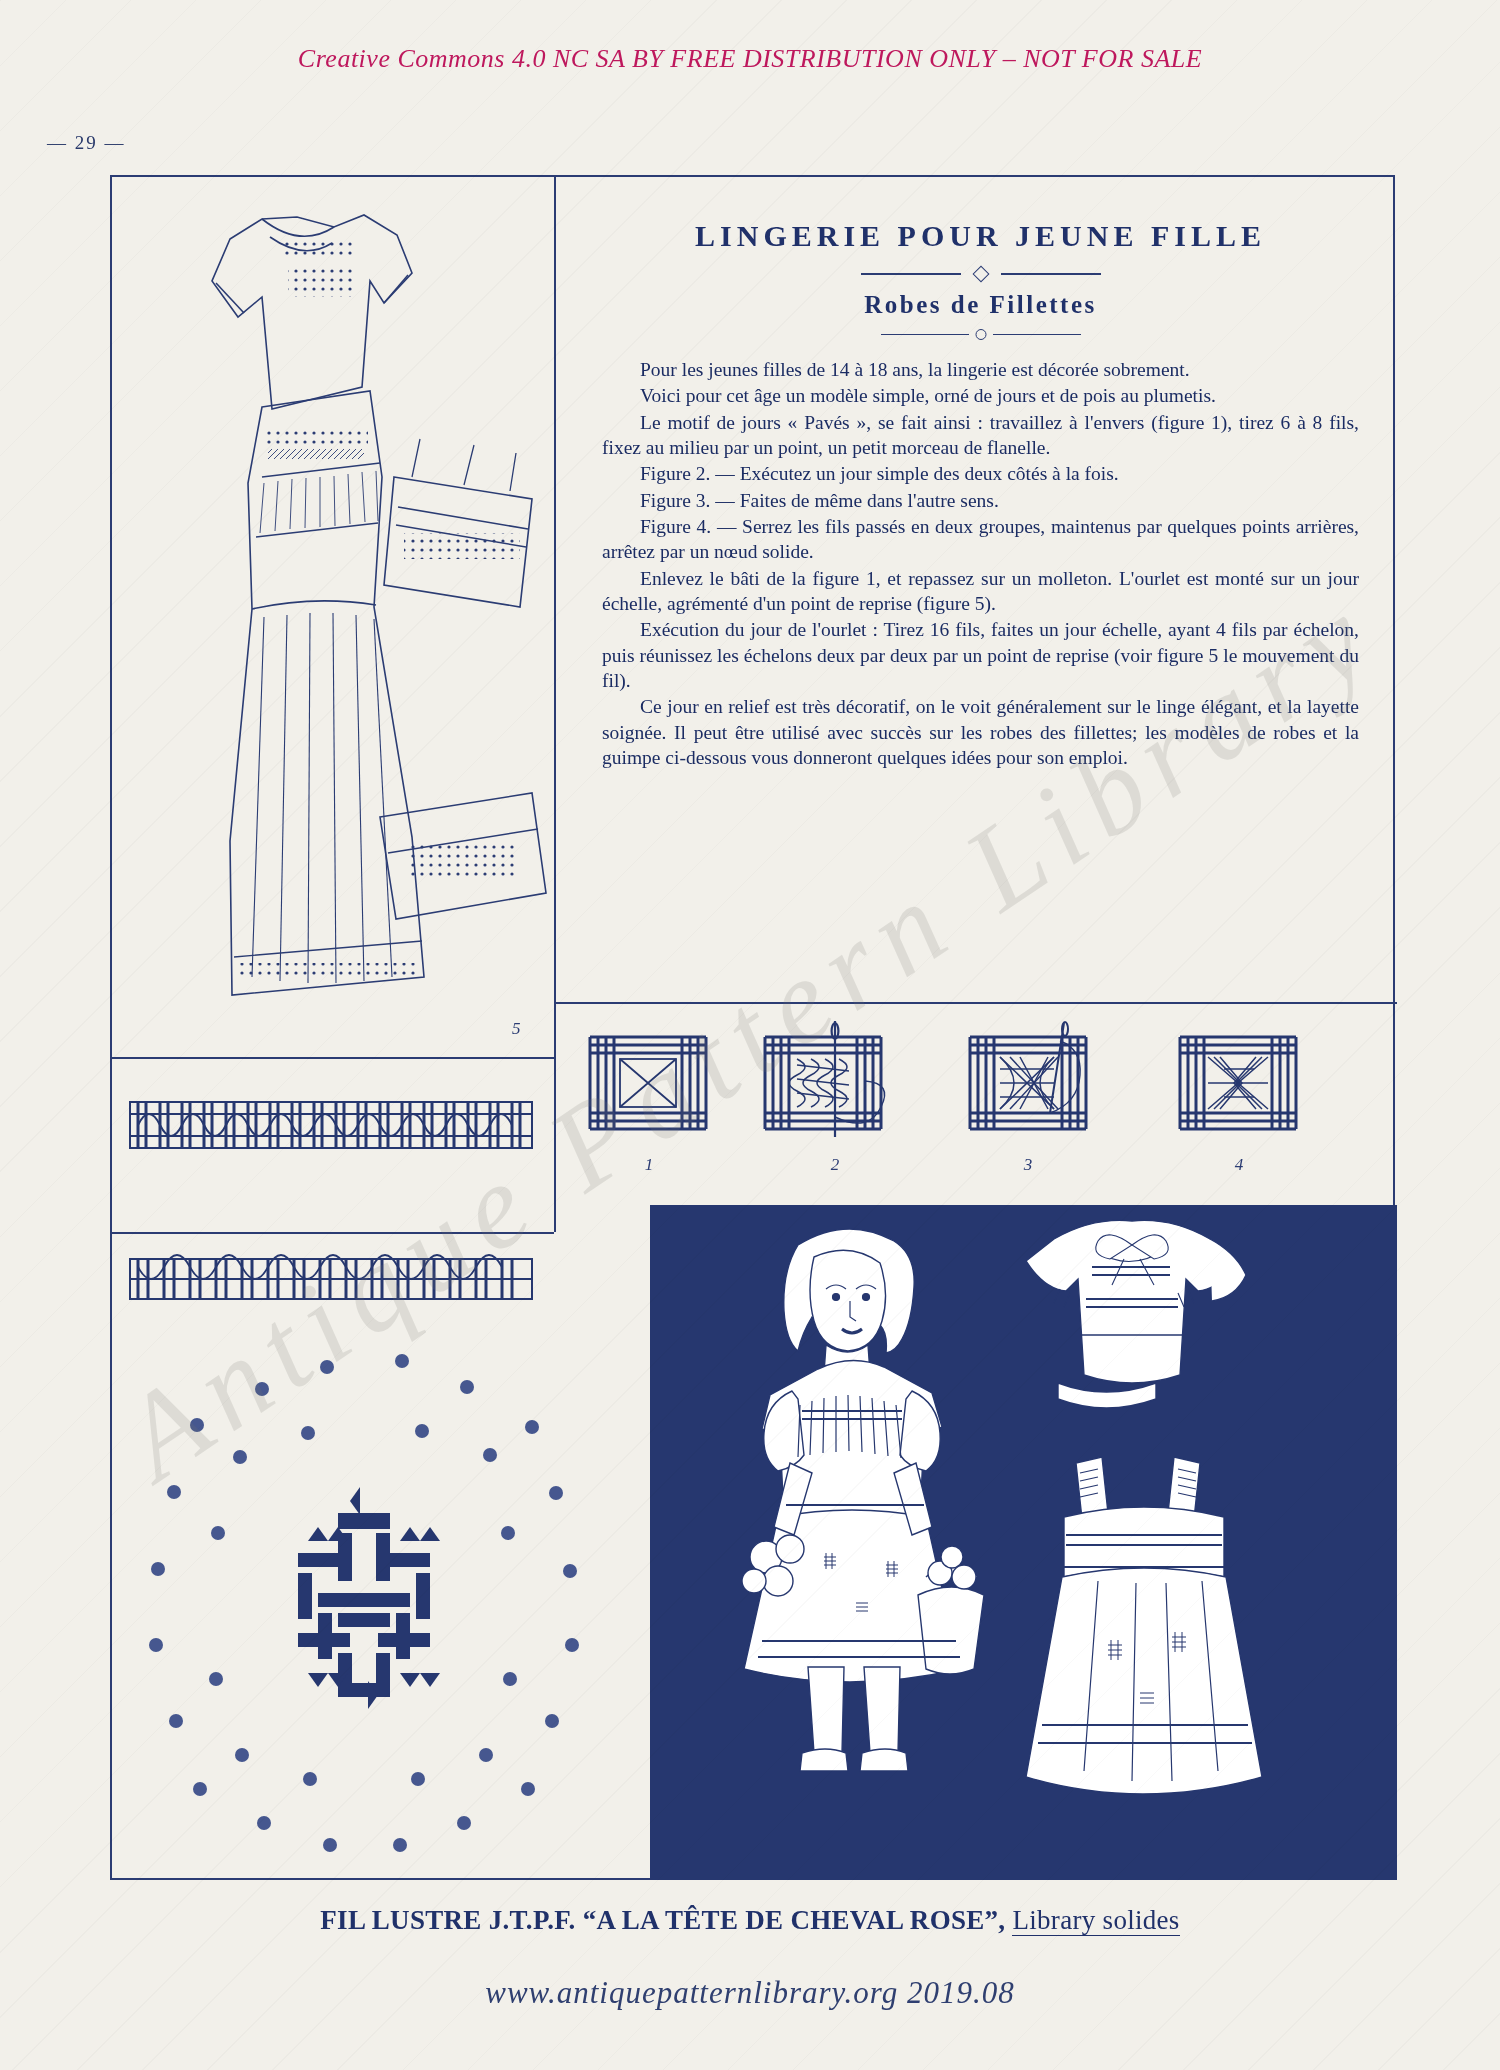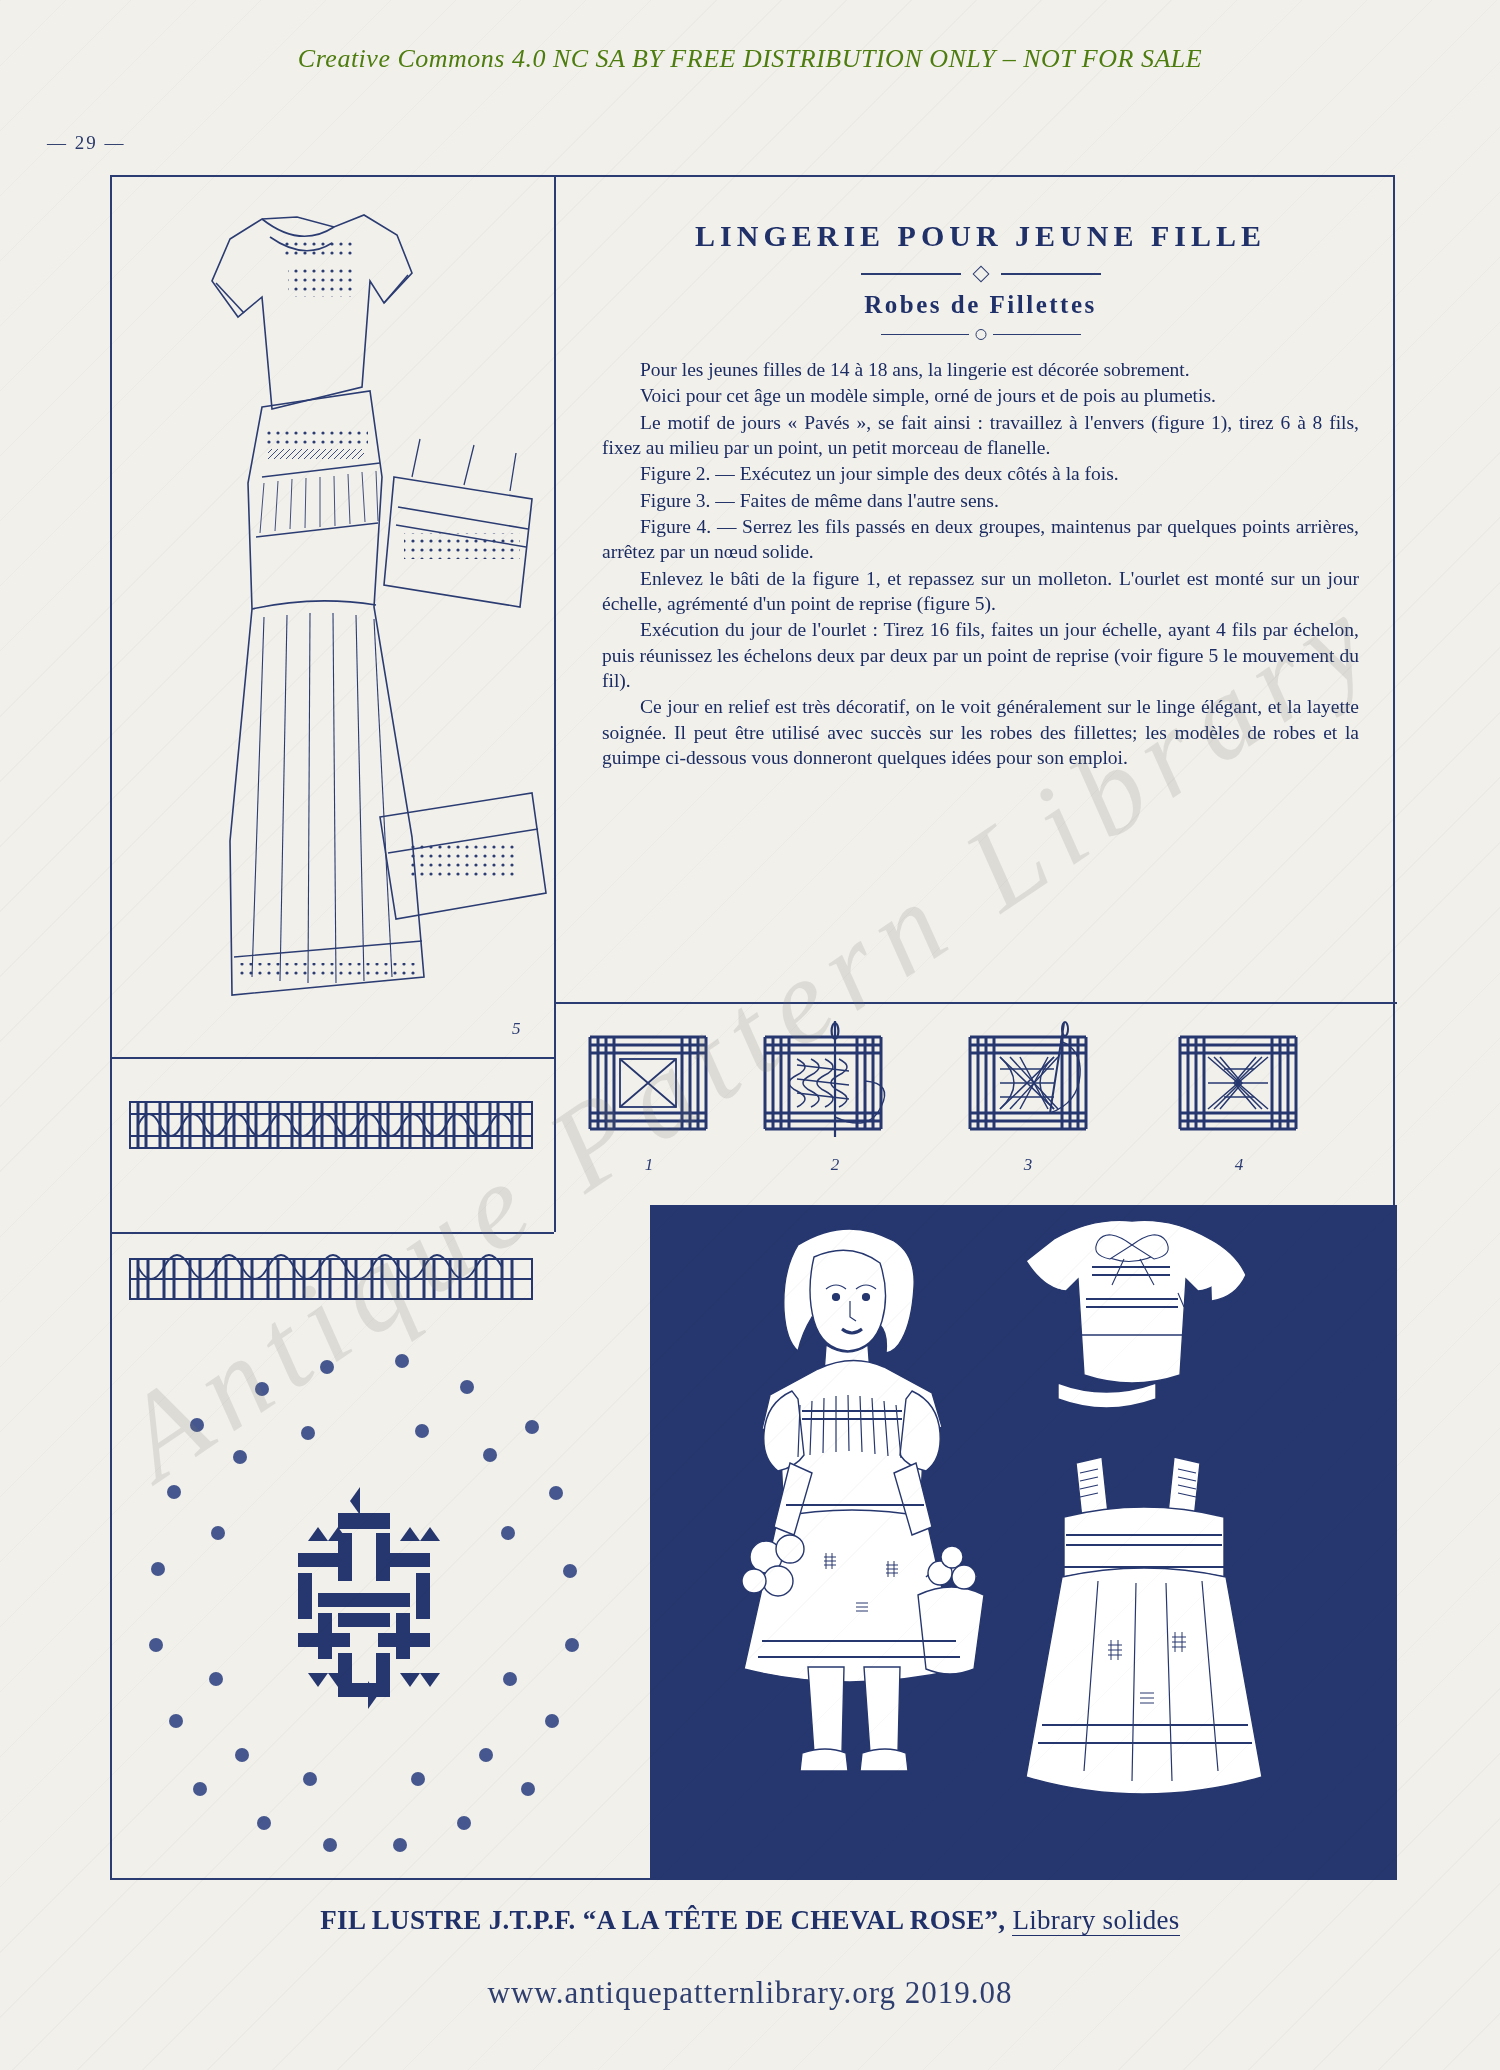--- a/index.html
+++ b/index.html
@@ -28,21 +28,21 @@
     white-space:nowrap;
     z-index:6;pointer-events:none;
     font-style:italic;
   }
   .cc-line{
     position:absolute;top:44px;left:0;width:100%;
     text-align:center;
     font-style:italic;
     font-size:26px;
     letter-spacing:0.5px;
-    color:#4d7c0f;
+    color:#be185d;
     z-index:7;
   }
   .page-num{
     position:absolute;top:132px;left:0;width:100%;
     text-align:left;font-size:19px;color:#2a3a6b;
     letter-spacing:2px;z-index:7;padding-left:47px;
   }
   .sheet{
     position:absolute;
     left:110px;top:175px;
@@ -132,21 +132,21 @@
   .band1{position:absolute;left:0;top:885px;width:442px;height:165px;overflow:hidden;}
   .band2{position:absolute;left:0;top:1060px;width:442px;height:90px;overflow:hidden;}
   .motif{position:absolute;left:0;top:1150px;width:538px;height:555px;overflow:hidden;}
   .footer-line{
     position:absolute;left:0;top:1905px;width:100%;text-align:center;
     font-size:27px;font-weight:bold;color:#20316a;letter-spacing:0.3px;z-index:7;
   }
   .footer-line .solid{font-weight:normal;border-bottom:1.5px solid #20316a;}
   .url-line{
     position:absolute;left:0;top:1975px;width:100%;text-align:center;
-    font-size:31px;color:#2f3f70;letter-spacing:1px;z-index:7;
+    font-style:italic;font-size:31px;color:#2f3f70;letter-spacing:1px;z-index:7;
   }
 </style>
 </head>
 <body>
 
 <div class="paper-texture"></div>
 <div class="watermark">Antique Pattern Library</div>
 
 <div class="cc-line">Creative Commons 4.0 NC SA BY FREE DISTRIBUTION ONLY – NOT FOR SALE</div>
 <div class="page-num">— 29 —</div>

